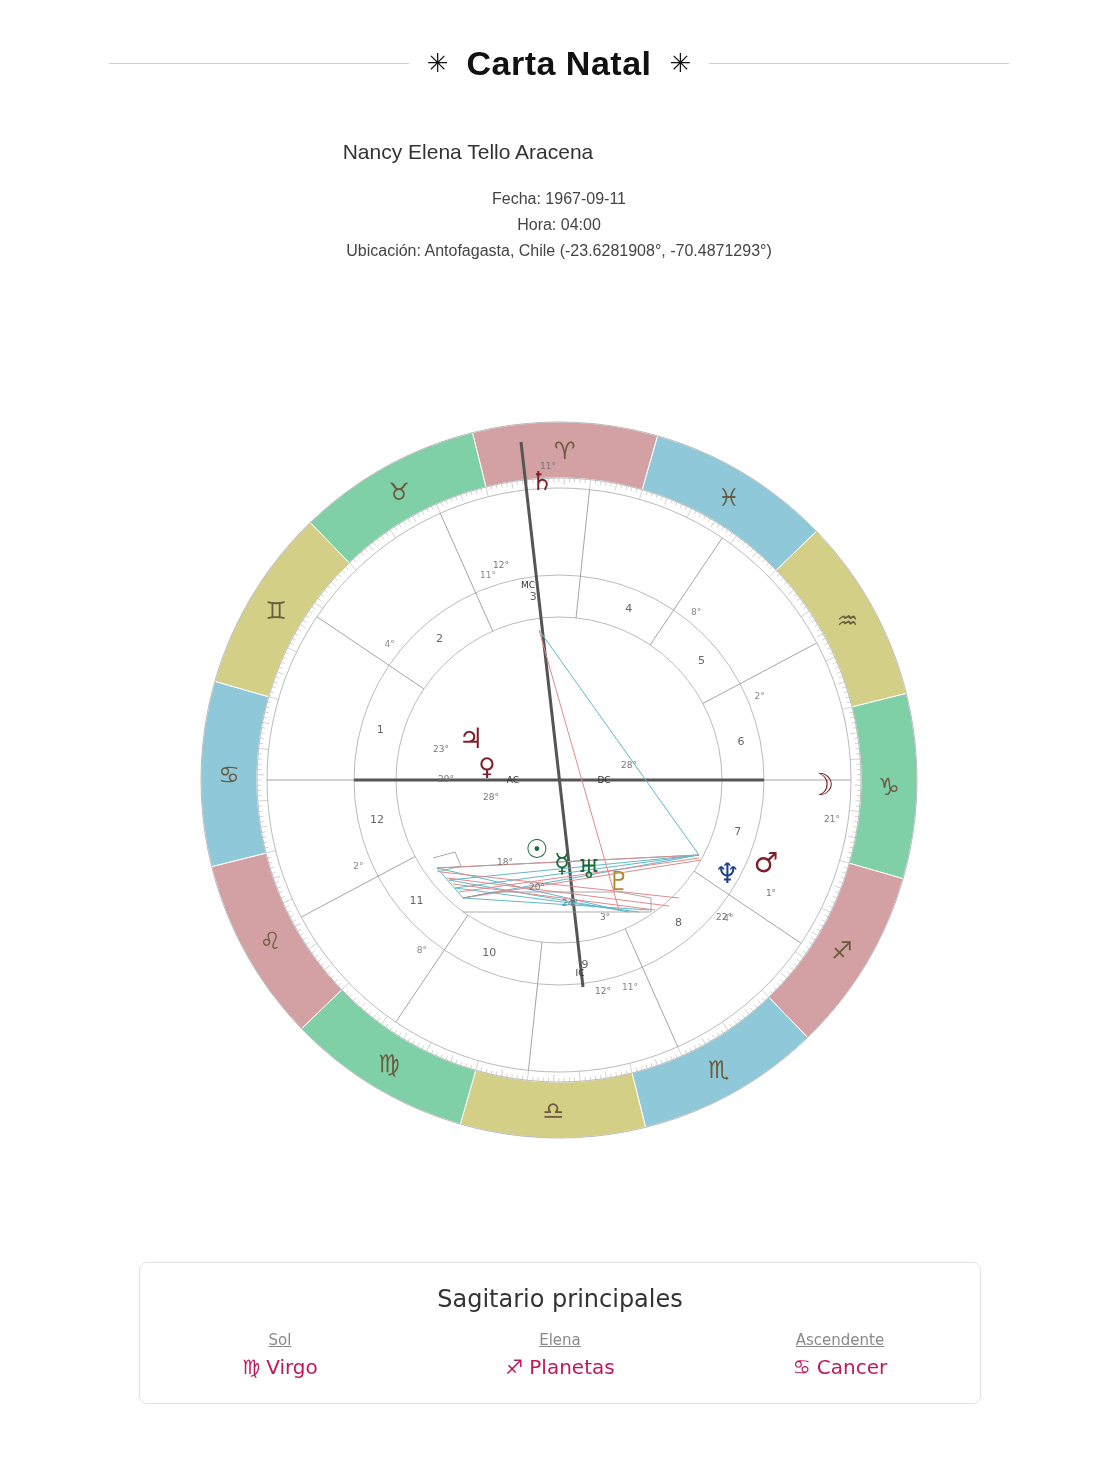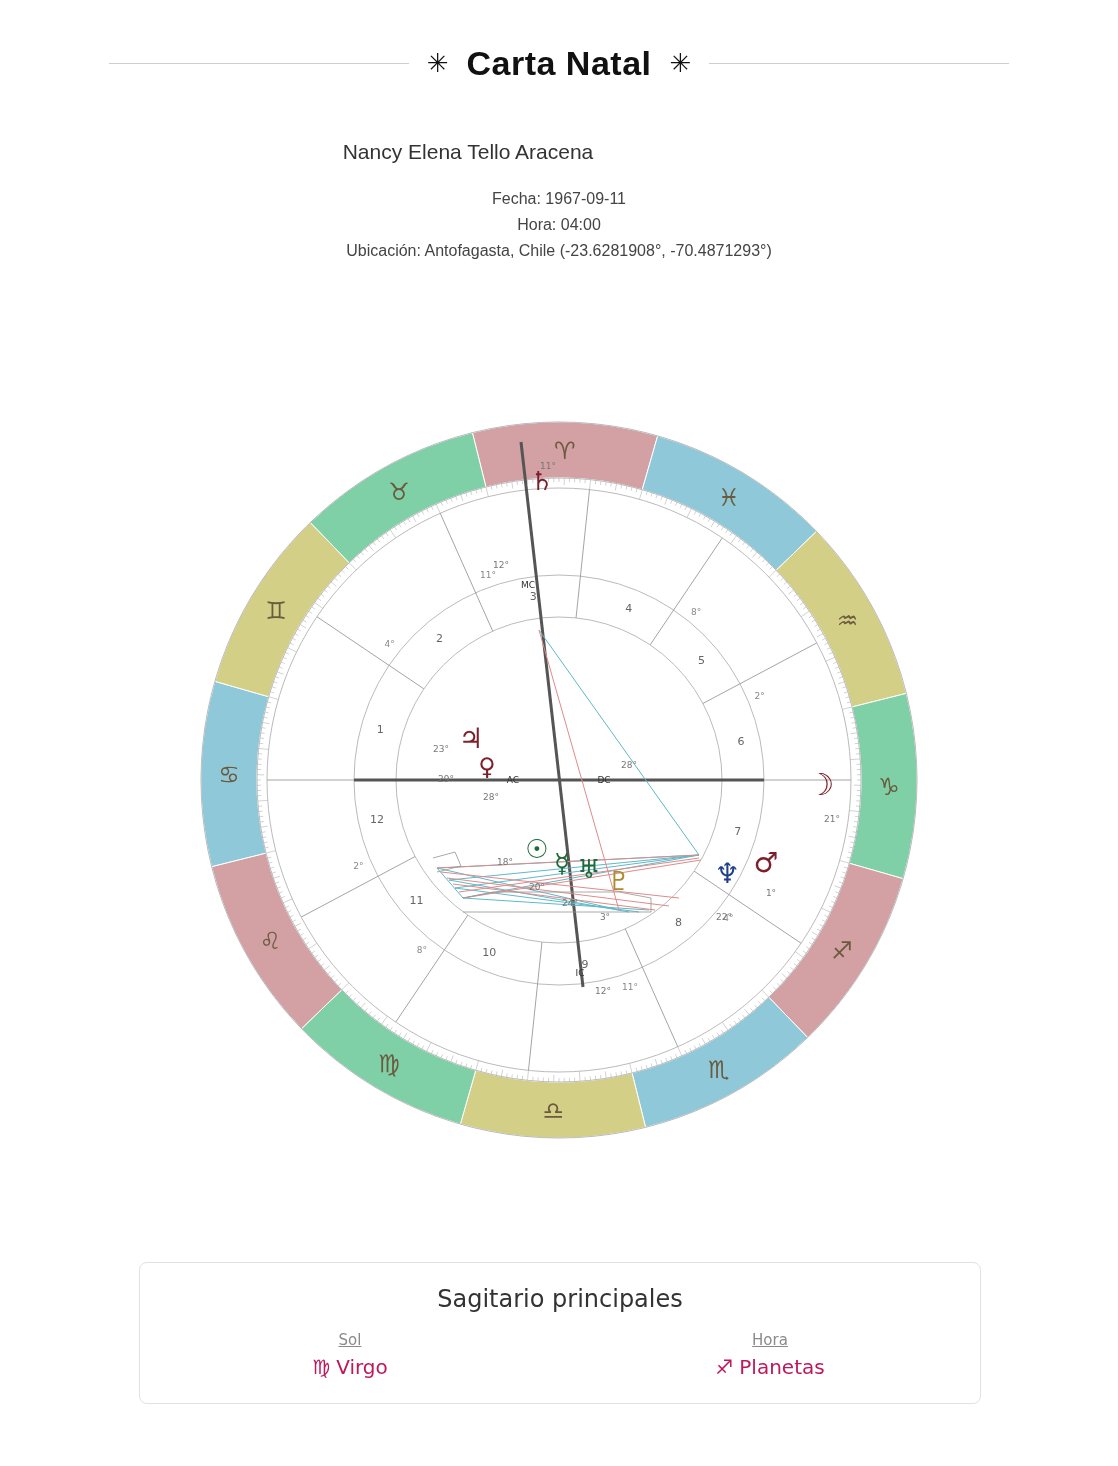--- a/index.html
+++ b/index.html
@@ -608,19 +608,25 @@
 <div class="legend">
   <div class="legend-title">Sagitario principales</div>
   <div class="legend-row">
     <div class="legend-col">
       <div class="legend-label">Sol</div>
       <div class="legend-value">
         <span class="gl">♍</span><span>Virgo</span>
       </div>
     </div>
     <div class="legend-col">
-      <div class="legend-label">Hora</div>
+      <div class="legend-label">Elena</div>
       <div class="legend-value">
         <span class="gl">♐</span><span>Planetas</span>
       </div>
     </div>
+    <div class="legend-col">
+      <div class="legend-label">Ascendente</div>
+      <div class="legend-value">
+        <span class="gl">♋</span><span>Cancer</span>
+      </div>
+    </div>
   </div>
 </div>
 
 </body></html>

